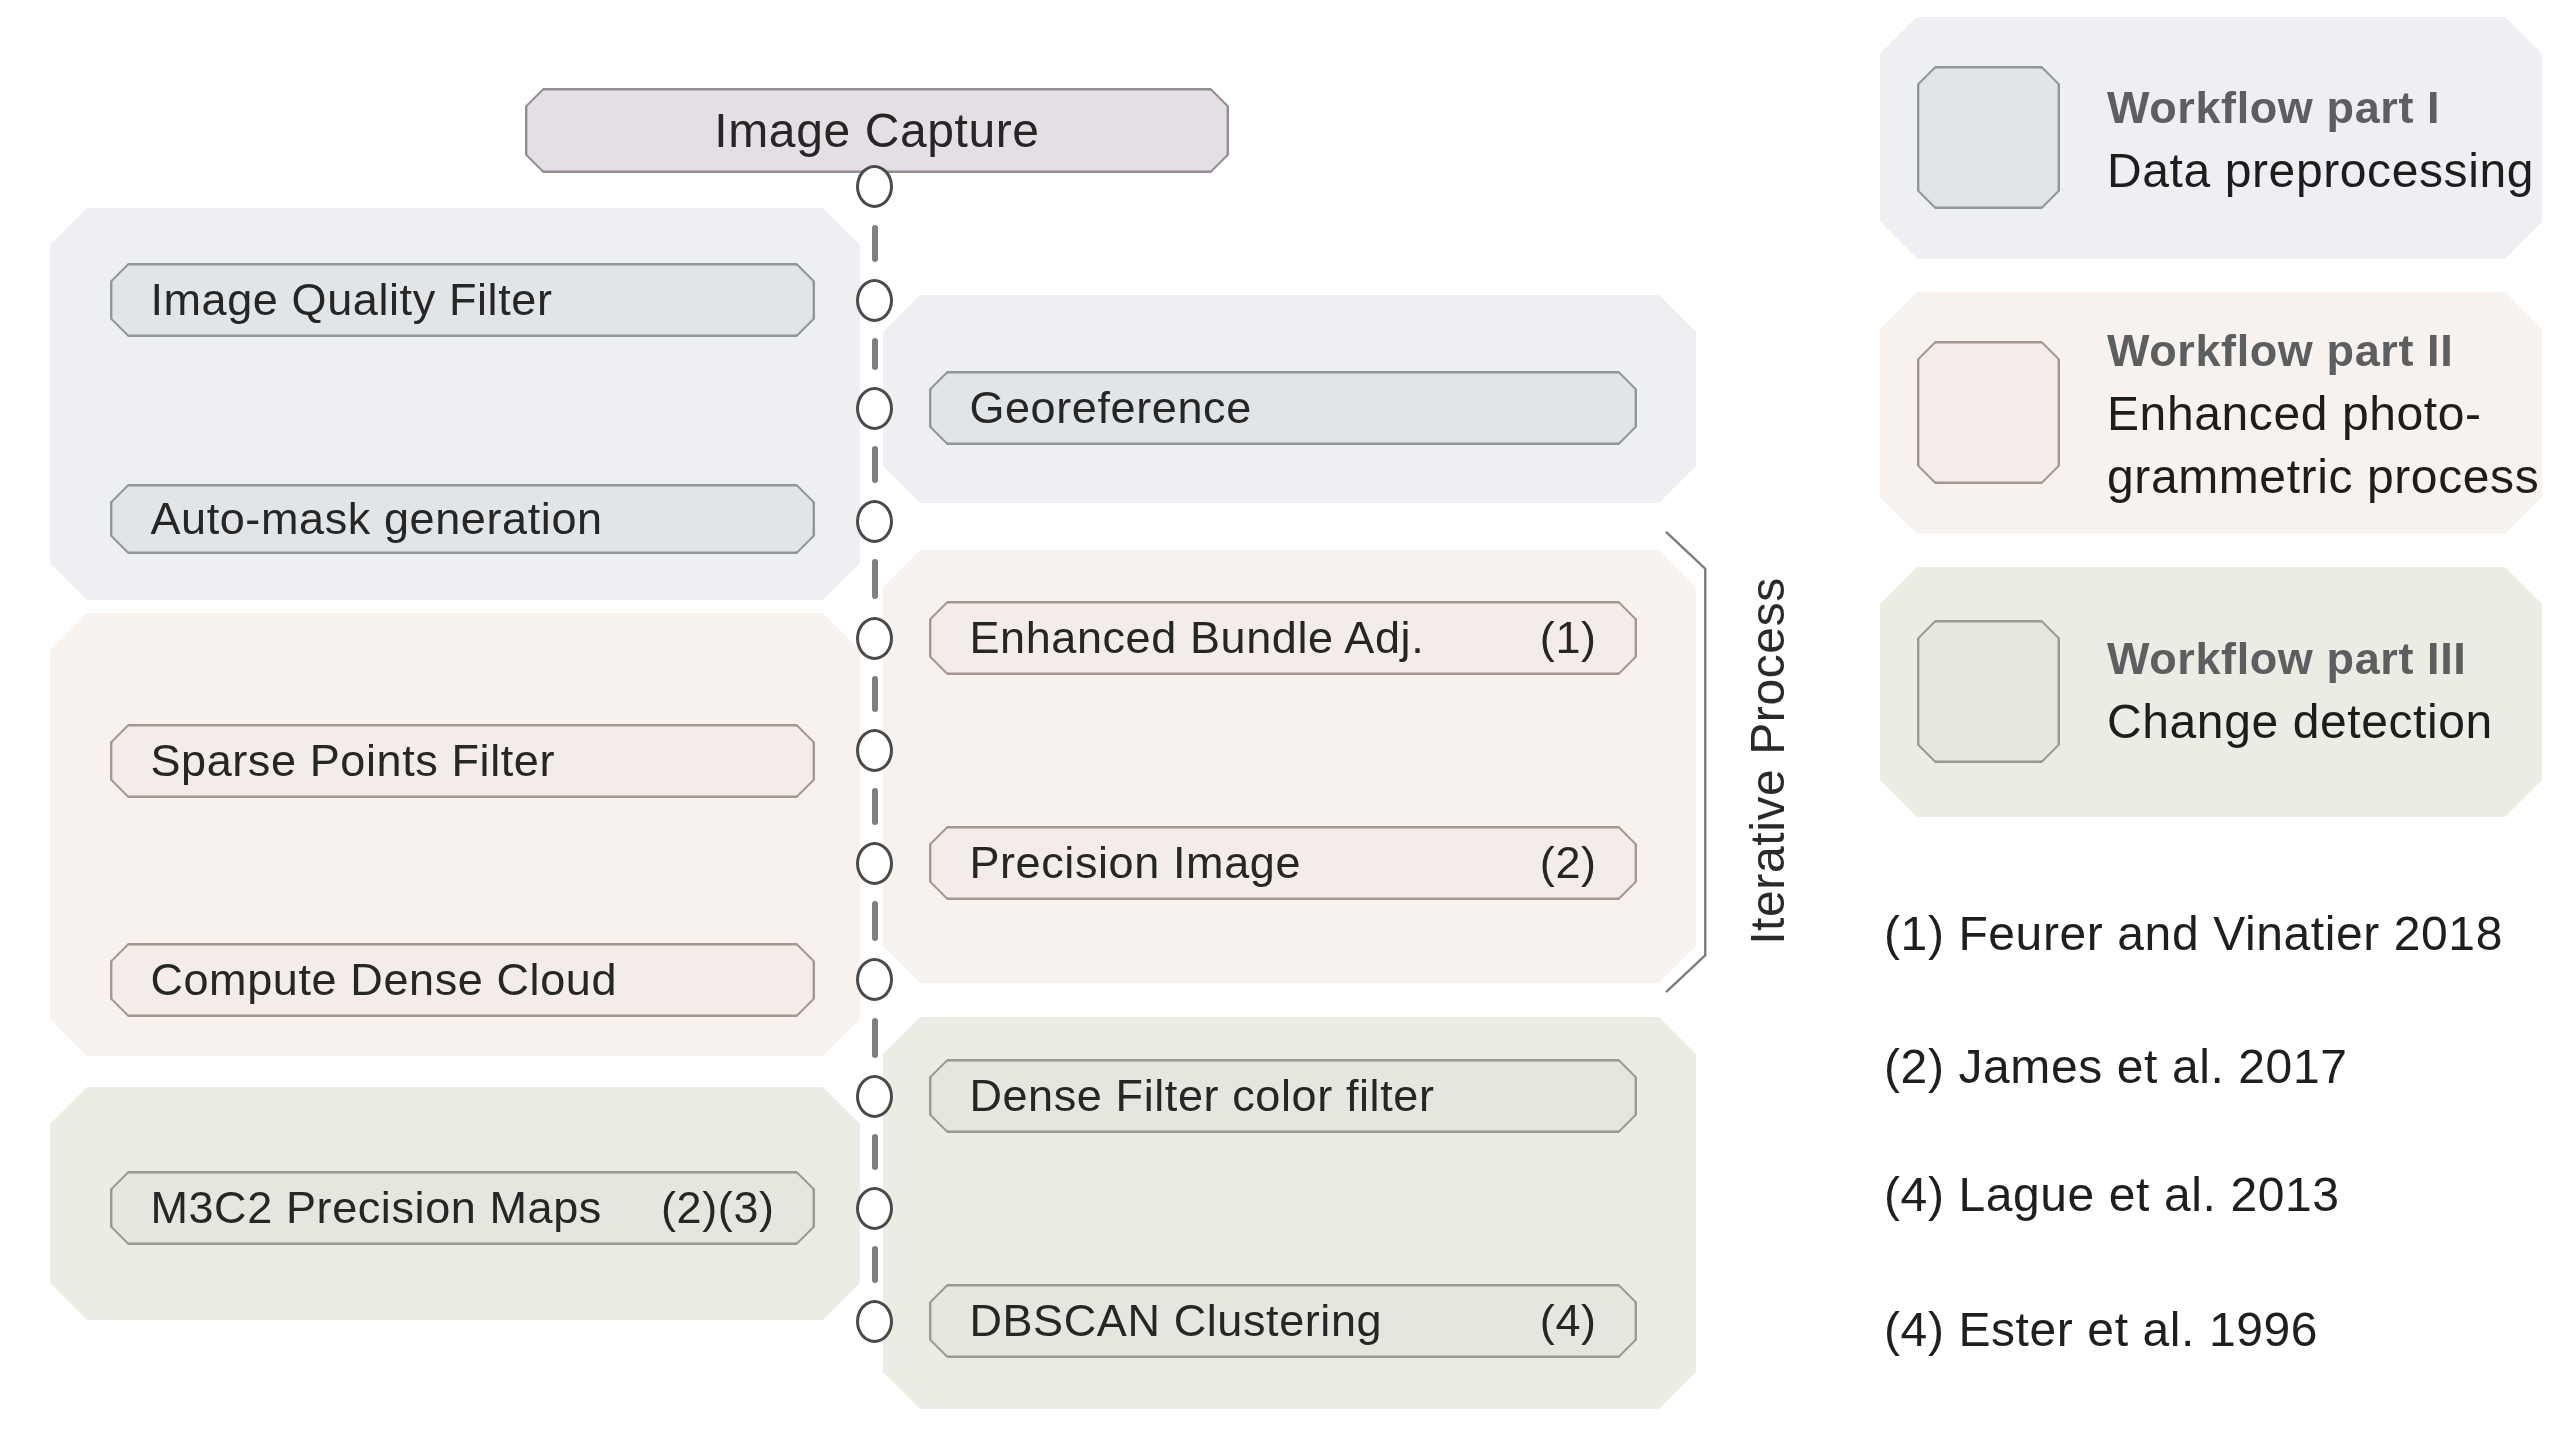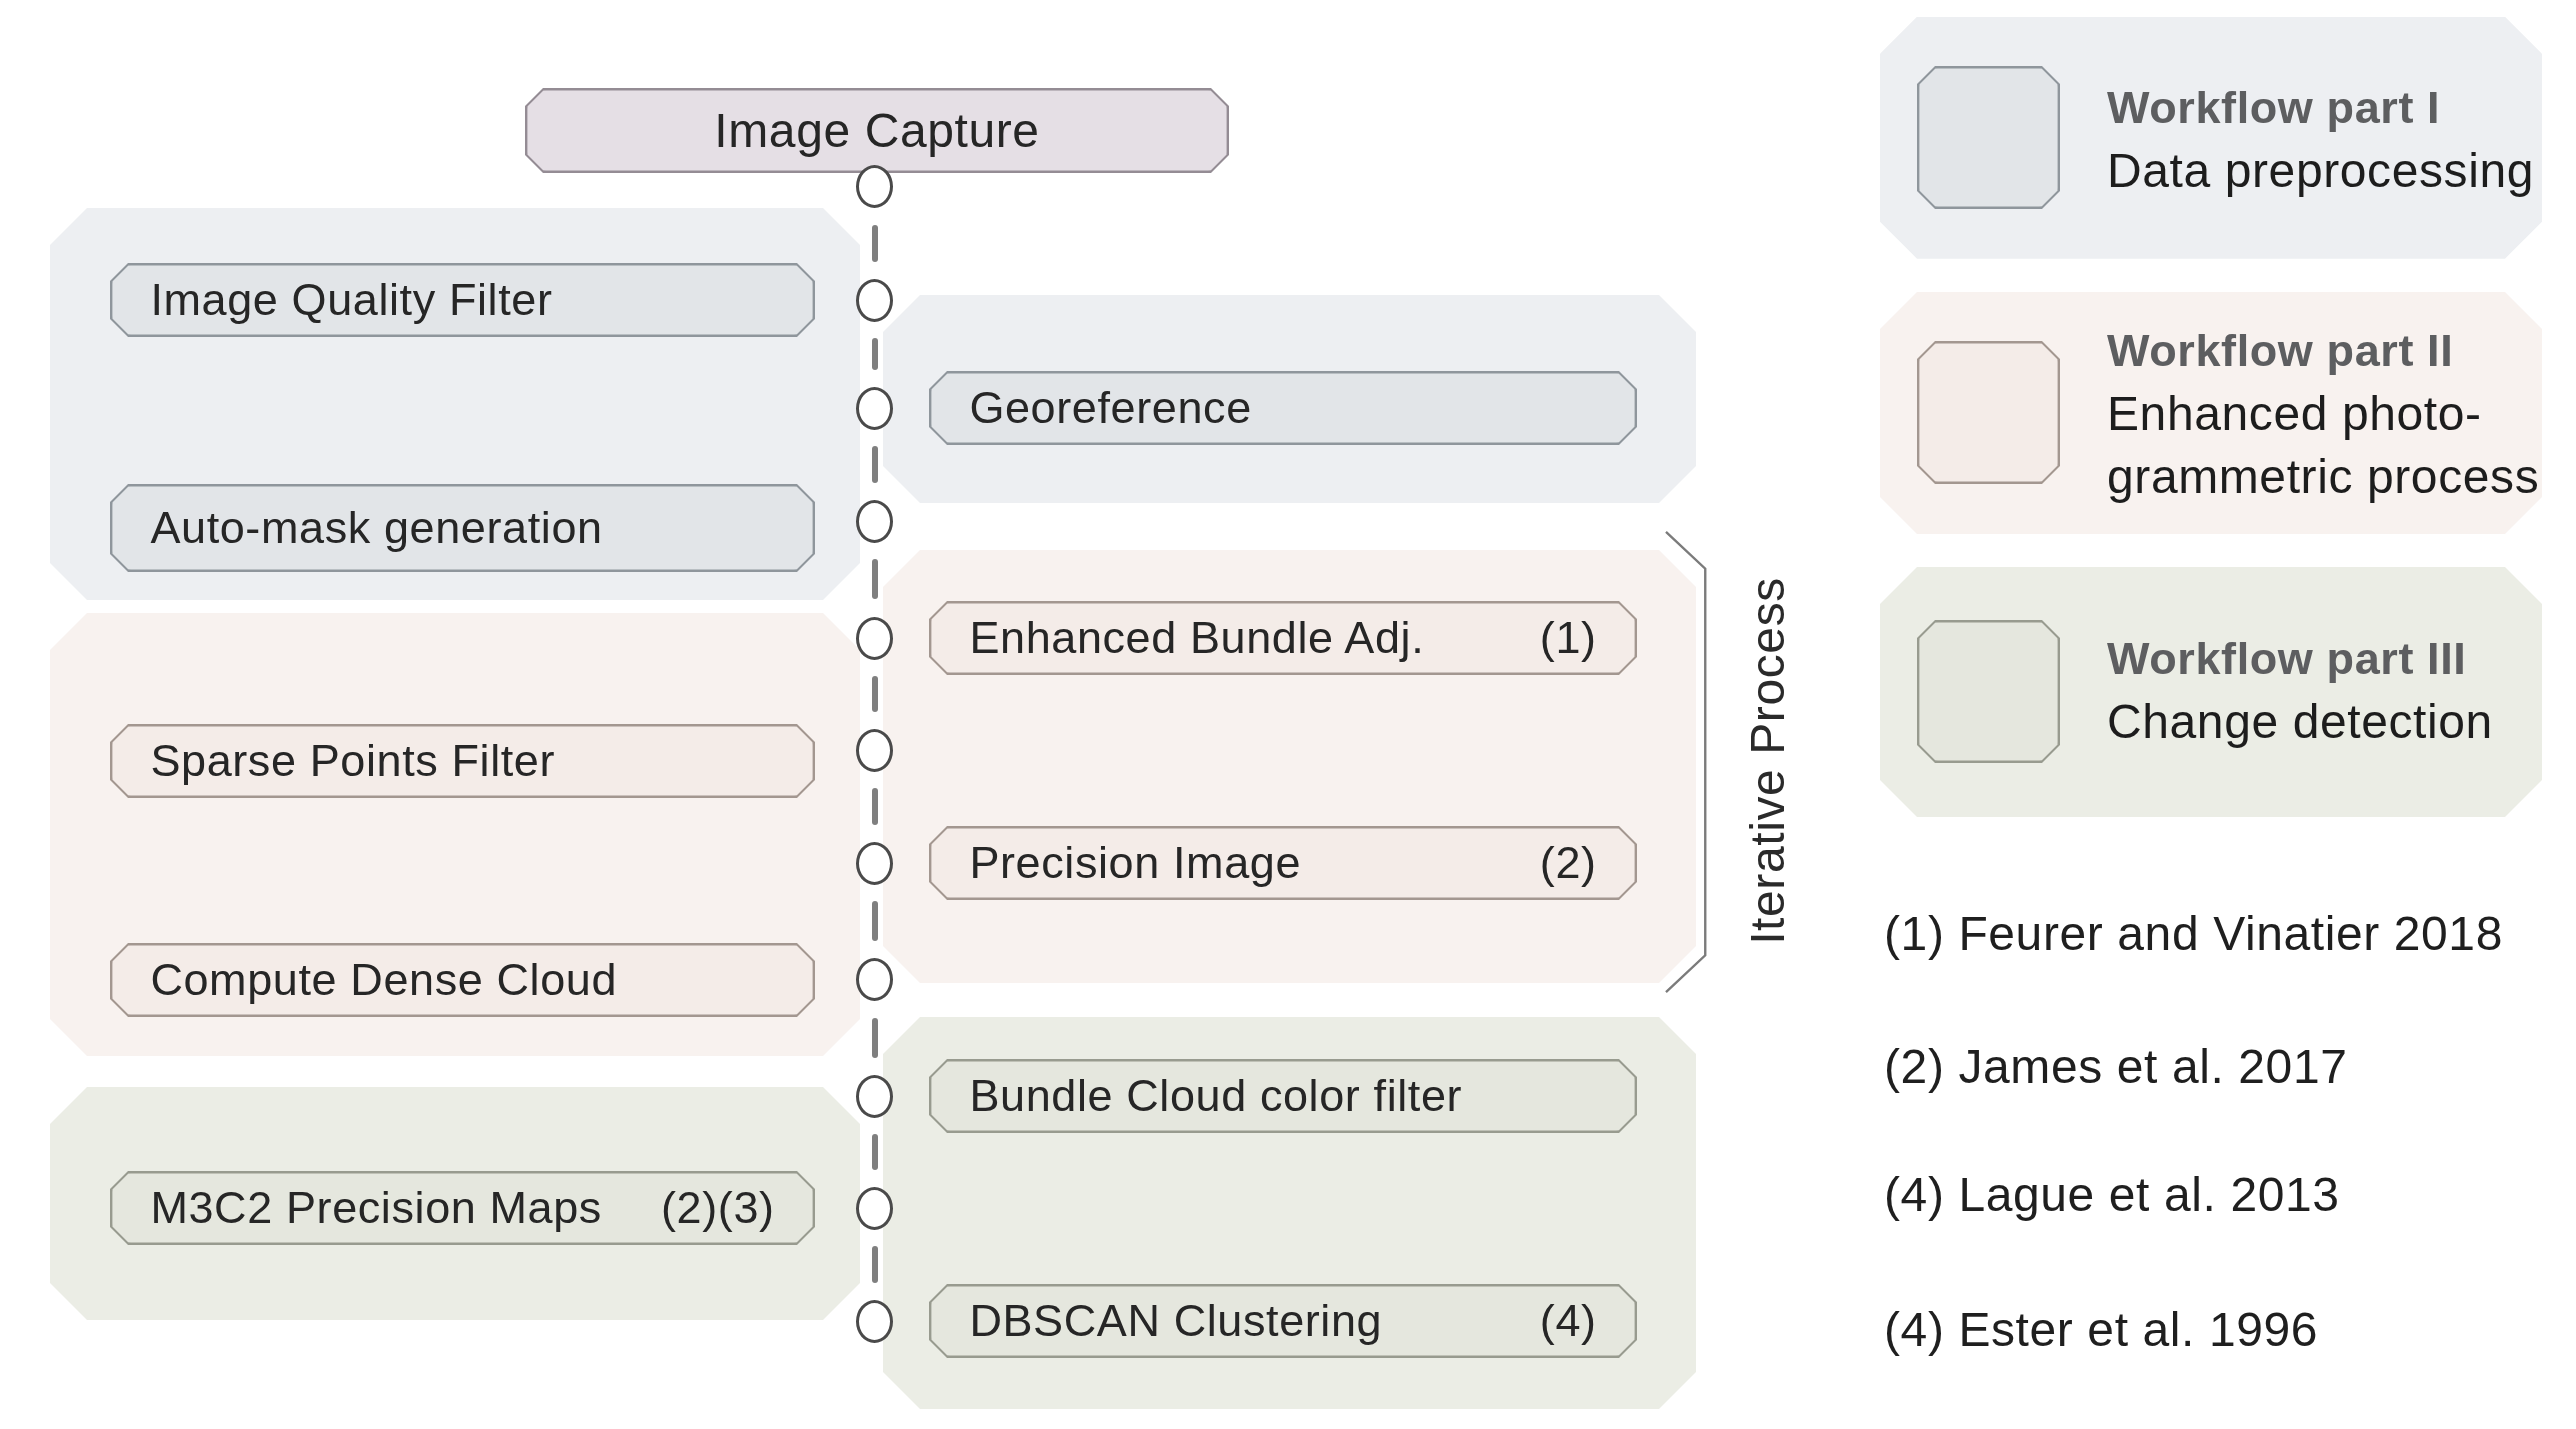--- a/index.html
+++ b/index.html
@@ -84,21 +84,21 @@
     </div>
   </div>
 
   <div class="cbox p1" style="left:110px;top:263px;width:705px;height:74px;">
     <div class="edge"></div>
     <div class="fill">
       <span>Image Quality Filter</span>
       <span></span>
     </div>
   </div>
-  <div class="cbox p1" style="left:110px;top:484px;width:705px;height:88px;">
+  <div class="cbox p1" style="left:110px;top:484px;width:705px;height:70px;">
     <div class="edge"></div>
     <div class="fill">
       <span>Auto-mask generation</span>
       <span></span>
     </div>
   </div>
   <div class="cbox p2" style="left:110px;top:713px;width:705px;height:74px;margin-top:11px;">
     <div class="edge"></div>
     <div class="fill">
       <span>Sparse Points Filter</span>
@@ -137,21 +137,21 @@
   <div class="cbox p2" style="left:929px;top:826px;width:708px;height:74px;">
     <div class="edge"></div>
     <div class="fill">
       <span>Precision Image</span>
       <span>(2)</span>
     </div>
   </div>
   <div class="cbox p3" style="left:929px;top:1059px;width:708px;height:74px;">
     <div class="edge"></div>
     <div class="fill">
-      <span>Bundle Cloud color filter</span>
+      <span>Dense Filter color filter</span>
       <span></span>
     </div>
   </div>
   <div class="cbox p3" style="left:929px;top:1284px;width:708px;height:74px;">
     <div class="edge"></div>
     <div class="fill">
       <span>DBSCAN Clustering</span>
       <span>(4)</span>
     </div>
   </div>

